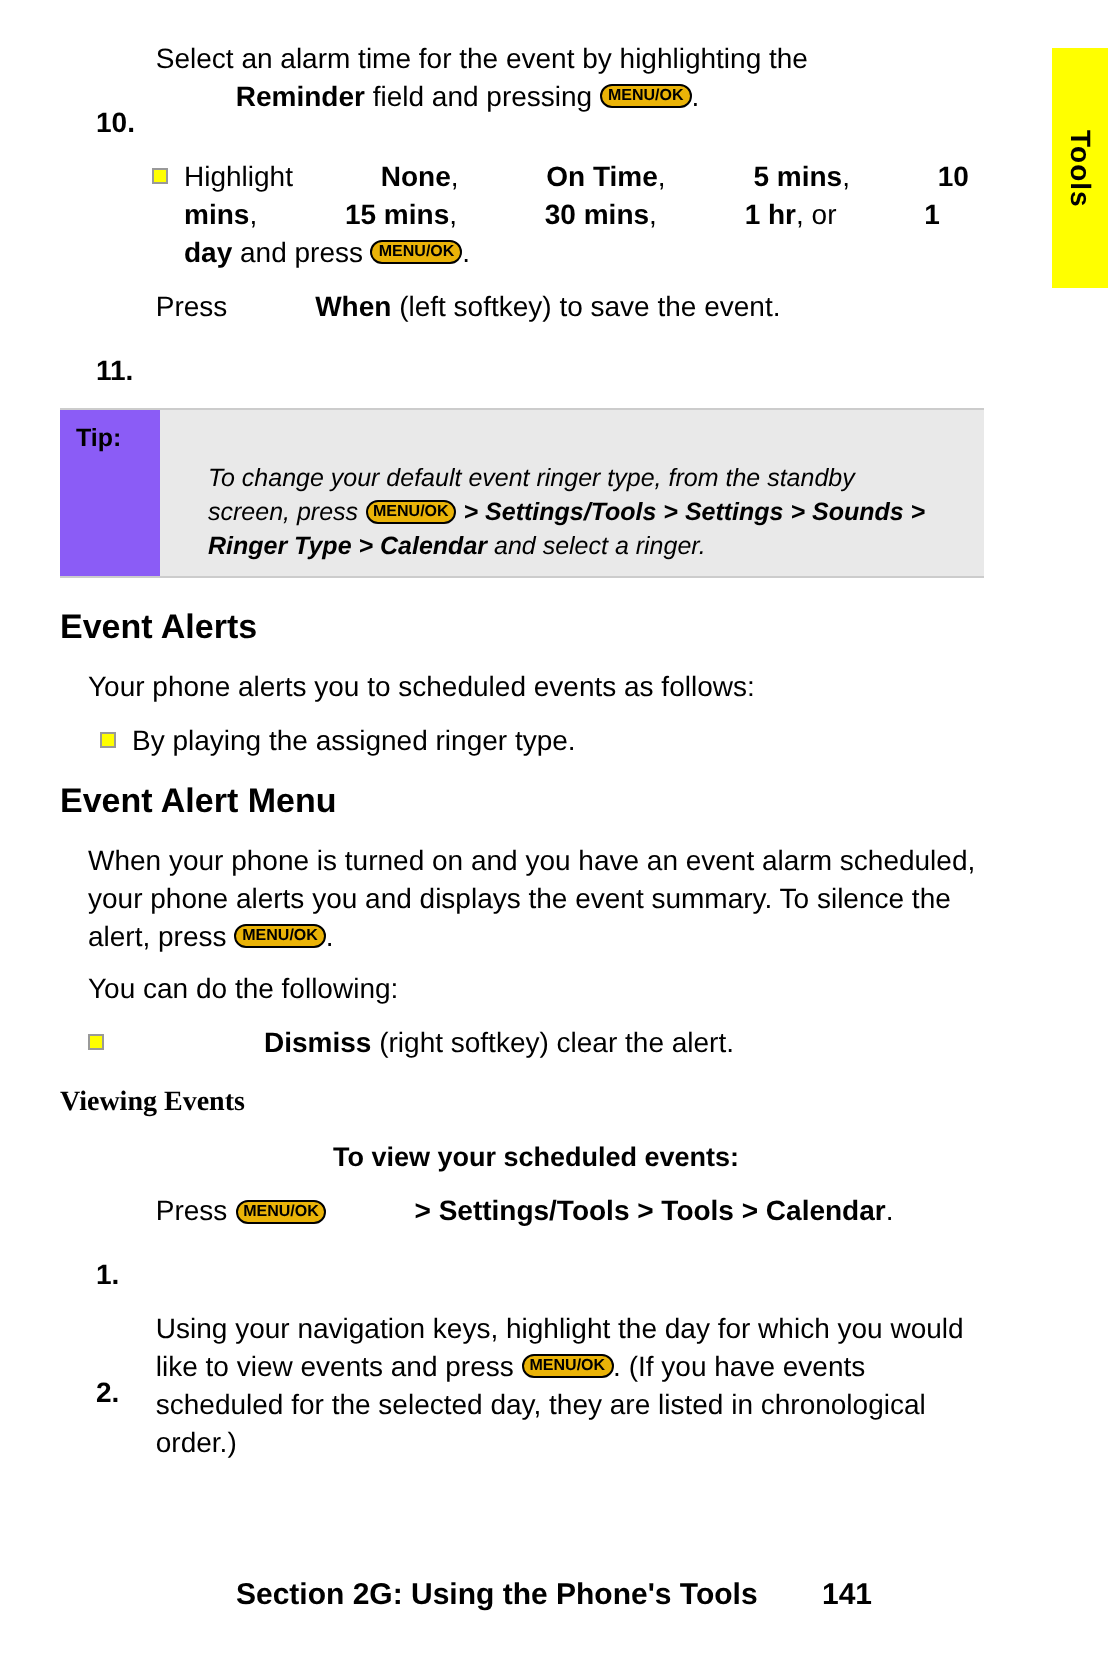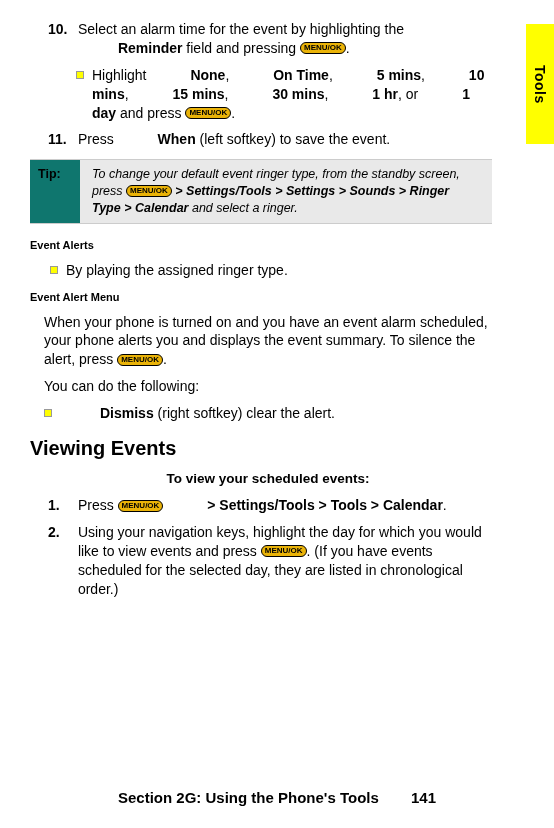--- a/index.html
+++ b/index.html
@@ -30,20 +30,21 @@
     font-weight: bold;
     font-size: 14px;
     letter-spacing: 0.5px;
   }
   .content { margin-right: 32px; }
   .list-num {
     font-weight: bold;
     display: inline-block;
     width: 26px;
     vertical-align: top;
+    margin-top: 32px;
   }
   .step { margin-left: 18px; margin-bottom: 8px; }
   .step-body { display: inline-block; width: calc(100% - 30px); vertical-align: top; }
   .bullet-row { margin-left: 46px; margin-top: 6px; margin-bottom: 8px; display: flex; }
   .bullet-sym {
     width: 8px; height: 8px; background: #ffff00; border: 1px solid #999;
     margin-right: 8px; margin-top: 5px; flex-shrink: 0;
   }
   .bullet-text { flex: 1; }
   .menu-key {
@@ -61,32 +62,32 @@
   }
   .tip-box {
     display: flex;
     margin: 10px 0 14px 0;
     border-top: 1px solid #ccc;
     border-bottom: 1px solid #ccc;
     background: #e9e9e9;
     font-size: 12.5px;
   }
   .tip-label {
-    background: #0f766e;
+    background: #8b5cf6;
     font-weight: bold;
     padding: 6px 8px;
     width: 50px;
     flex-shrink: 0;
   }
-  .tip-body { padding: 6px 12px; font-style: italic; }
-  h2 { font-size: 11px; font-weight: bold; margin: 10px 0 8px 0; }
-  h1.sub { font-size: 20px; font-weight: bold; margin: 12px 0 8px 0; }
+  .tip-body { padding: 6px 24px; font-style: italic; margin-top: 20px; }
+  h2 { font-size: 17px; font-weight: bold; margin: 10px 0 8px 0; }
+  h1.sub { font-size: 14px; font-weight: bold; margin: 12px 0 8px 0; font-family: Liberation Serif, serif; }
   .para { margin: 6px 0 8px 14px; }
   .alert-bullet { margin-left: 20px; margin-top: 4px; margin-bottom: 4px; display: flex; }
-  .body-bullet { margin-left: 14px; margin-top: 4px; margin-bottom: 4px; display: flex; }
+  .body-bullet { margin-left: 14px; margin-top: 4px; margin-bottom: 4px; display: flex; gap: 32px; }
   .to-line { font-weight: bold; margin: 8px 0 8px 14px; font-size: 13.5px; text-align: center; }
   .footer {
     position: absolute;
     bottom: 20px;
     width: calc(100% - 60px);
     text-align: center;
     font-size: 15px;
     font-weight: bold;
   }
   .pgnum { margin-left: 28px; }
@@ -124,20 +125,21 @@
   </div>
 
   <div class="tip-box">
     <div class="tip-label">Tip:</div>
     <div class="tip-body">
       <span>To change your default event ringer type, from the standby screen, press </span><span class="menu-key" style="font-style:normal">MENU/OK</span><span class="ital-bold-chain"> &gt; Settings/Tools &gt; Settings &gt; Sounds &gt; Ringer Type &gt; Calendar</span><span> and select a ringer.</span>
     </div>
   </div>
 
   <h2>Event Alerts</h2>
+  <div class="para">Your phone alerts you to scheduled events as follows:</div>
   <div class="alert-bullet">
     <div class="bullet-sym"></div>
     <div class="bullet-text">By playing the assigned ringer type.</div>
   </div>
 
   <h2>Event Alert Menu</h2>
   <div class="para">
     <span>When your phone is turned on and you have an event alarm scheduled, your phone alerts you and displays the event summary. To silence the alert, press </span><span class="menu-key">MENU/OK</span><span>.</span>
   </div>
   <div class="para">You can do the following:</div>

